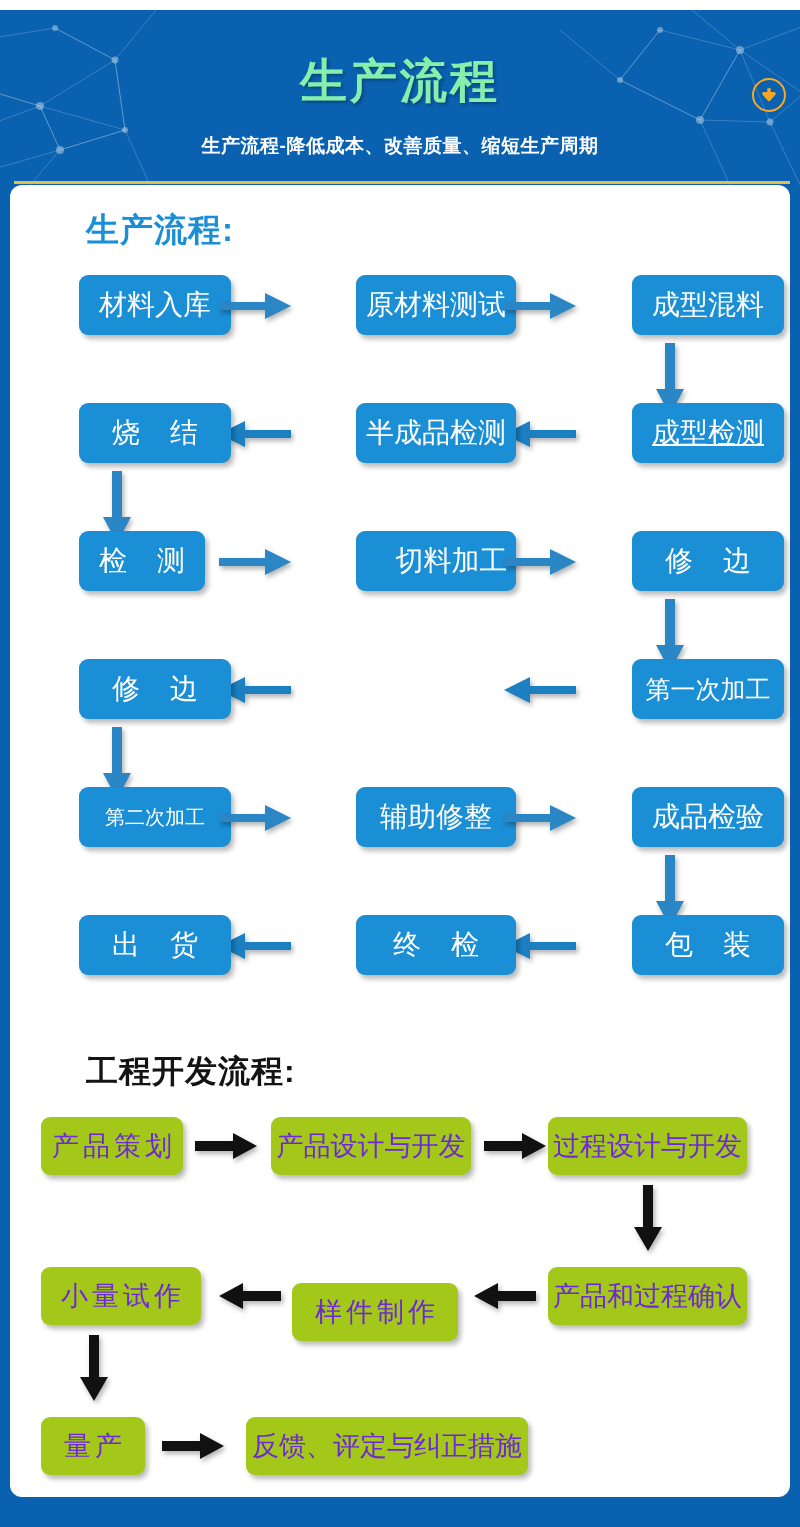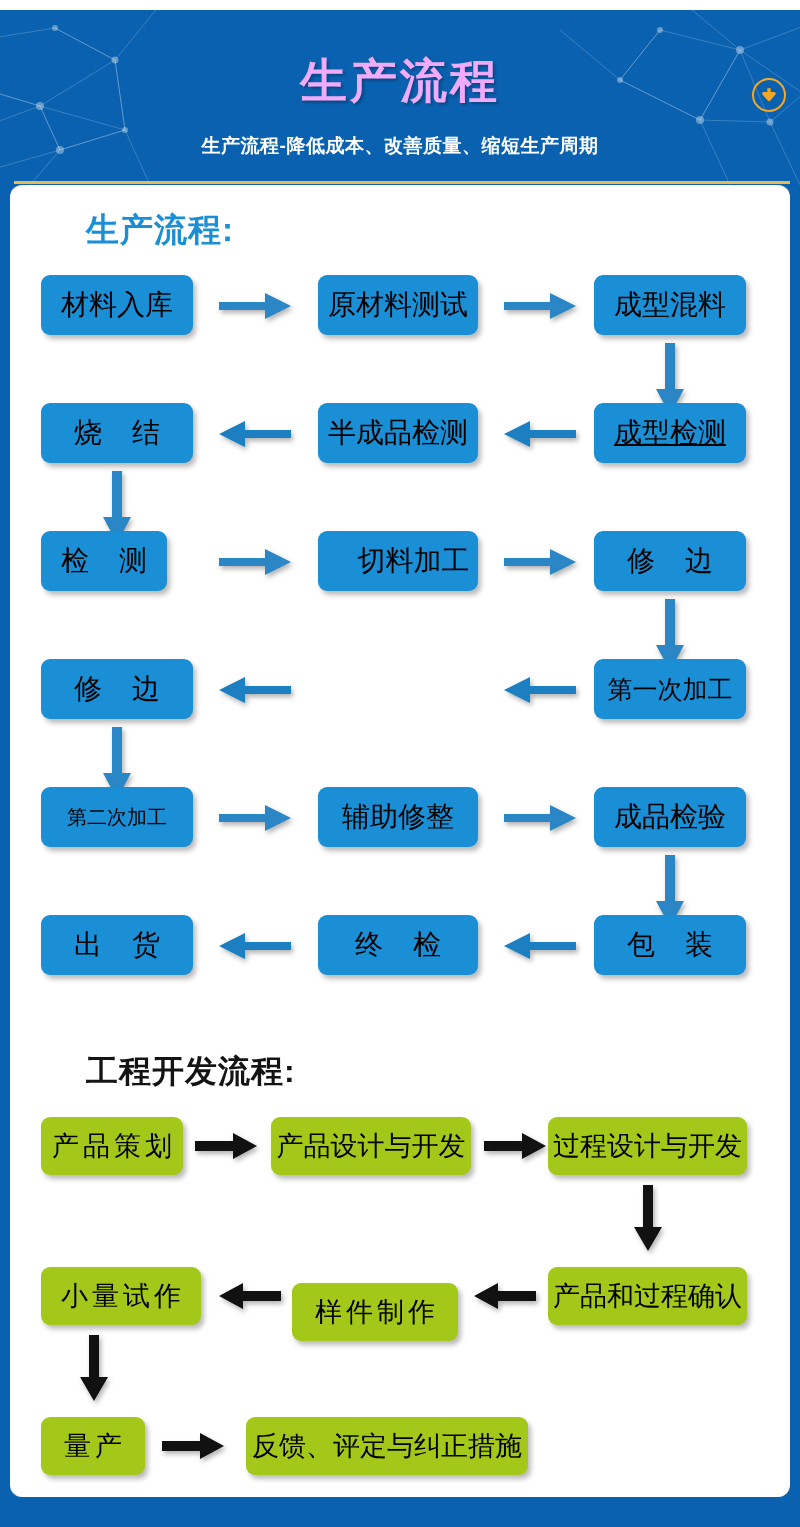--- a/index.html
+++ b/index.html
@@ -15,21 +15,21 @@
   .banner{
     position:absolute;left:0;top:10px;width:800px;height:1517px;
     background:#0a61b0;
     overflow:hidden;
   }
   .net{position:absolute;left:0;top:0;width:800px;height:175px;opacity:.9;pointer-events:none;}
 
   .banner-title{
     position:absolute;left:0;top:40px;width:800px;
     text-align:center;
-    color:#f0abfc;
+    color:#86efac;
     font-size:47px;font-weight:bold;letter-spacing:3px;
     text-shadow:2px 2px 3px rgba(0,0,0,.28);
   }
   .banner-sub{
     position:absolute;left:0;top:123px;width:800px;
     text-align:center;
     color:#ffffff;
     font-size:19px;font-weight:bold;letter-spacing:.5px;
   }
   .dl-icon{
@@ -59,22 +59,22 @@
 
   
   .box{
     position:absolute;
     display:flex;align-items:center;justify-content:center;
     border-radius:9px;
     box-sizing:border-box;
     white-space:nowrap;
     box-shadow:3px 4px 5px rgba(0,0,0,.27);
   }
-  .box.blue{background:#1b8fd6;color:#000000;font-size:28px;font-weight:500;}
-  .box.green{background:#a4c81a;color:#000000;font-size:27px;font-weight:500;}
+  .box.blue{background:#1b8fd6;color:#ffffff;font-size:28px;font-weight:500;margin-left:38px;}
+  .box.green{background:#a4c81a;color:#6d28d9;font-size:27px;font-weight:500;}
   .box.sp1{letter-spacing:11px;text-indent:11px;}
 
   
   .arw{position:absolute;}
   .arw svg{display:block;}
 
   .shadow-f{filter:drop-shadow(2.5px 3px 2.5px rgba(0,0,0,.30));}
 </style>
 </head>
 <body>

